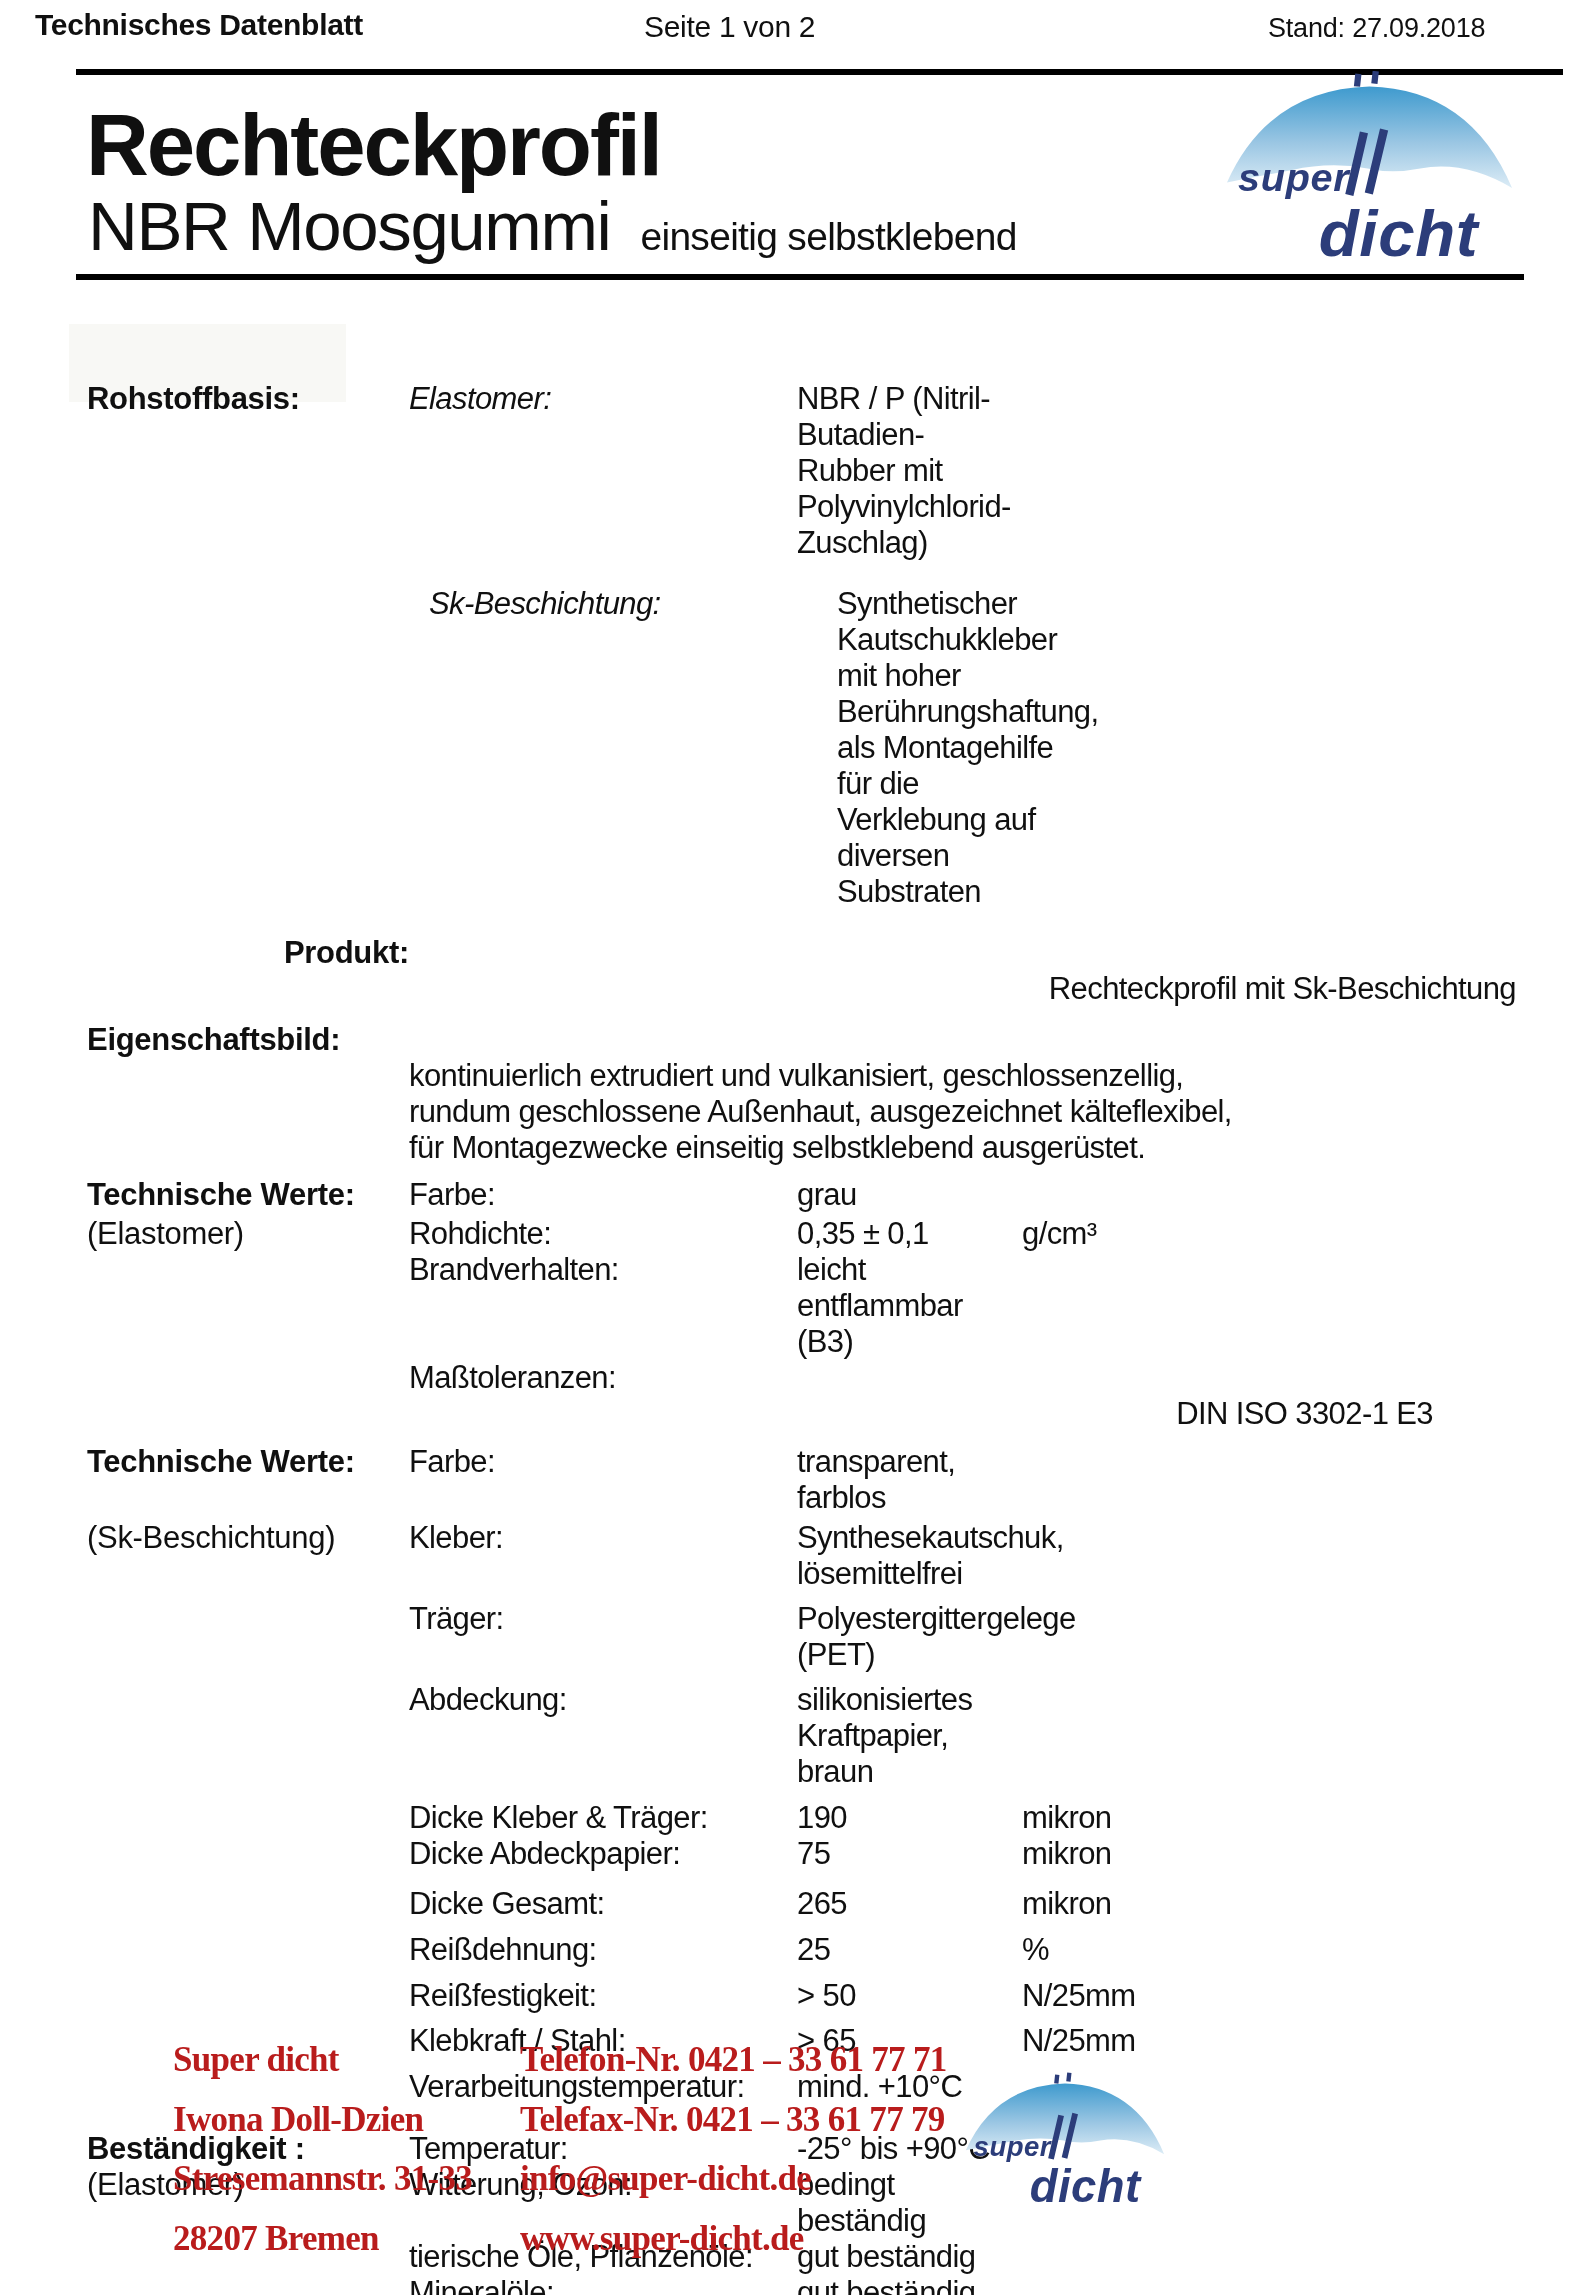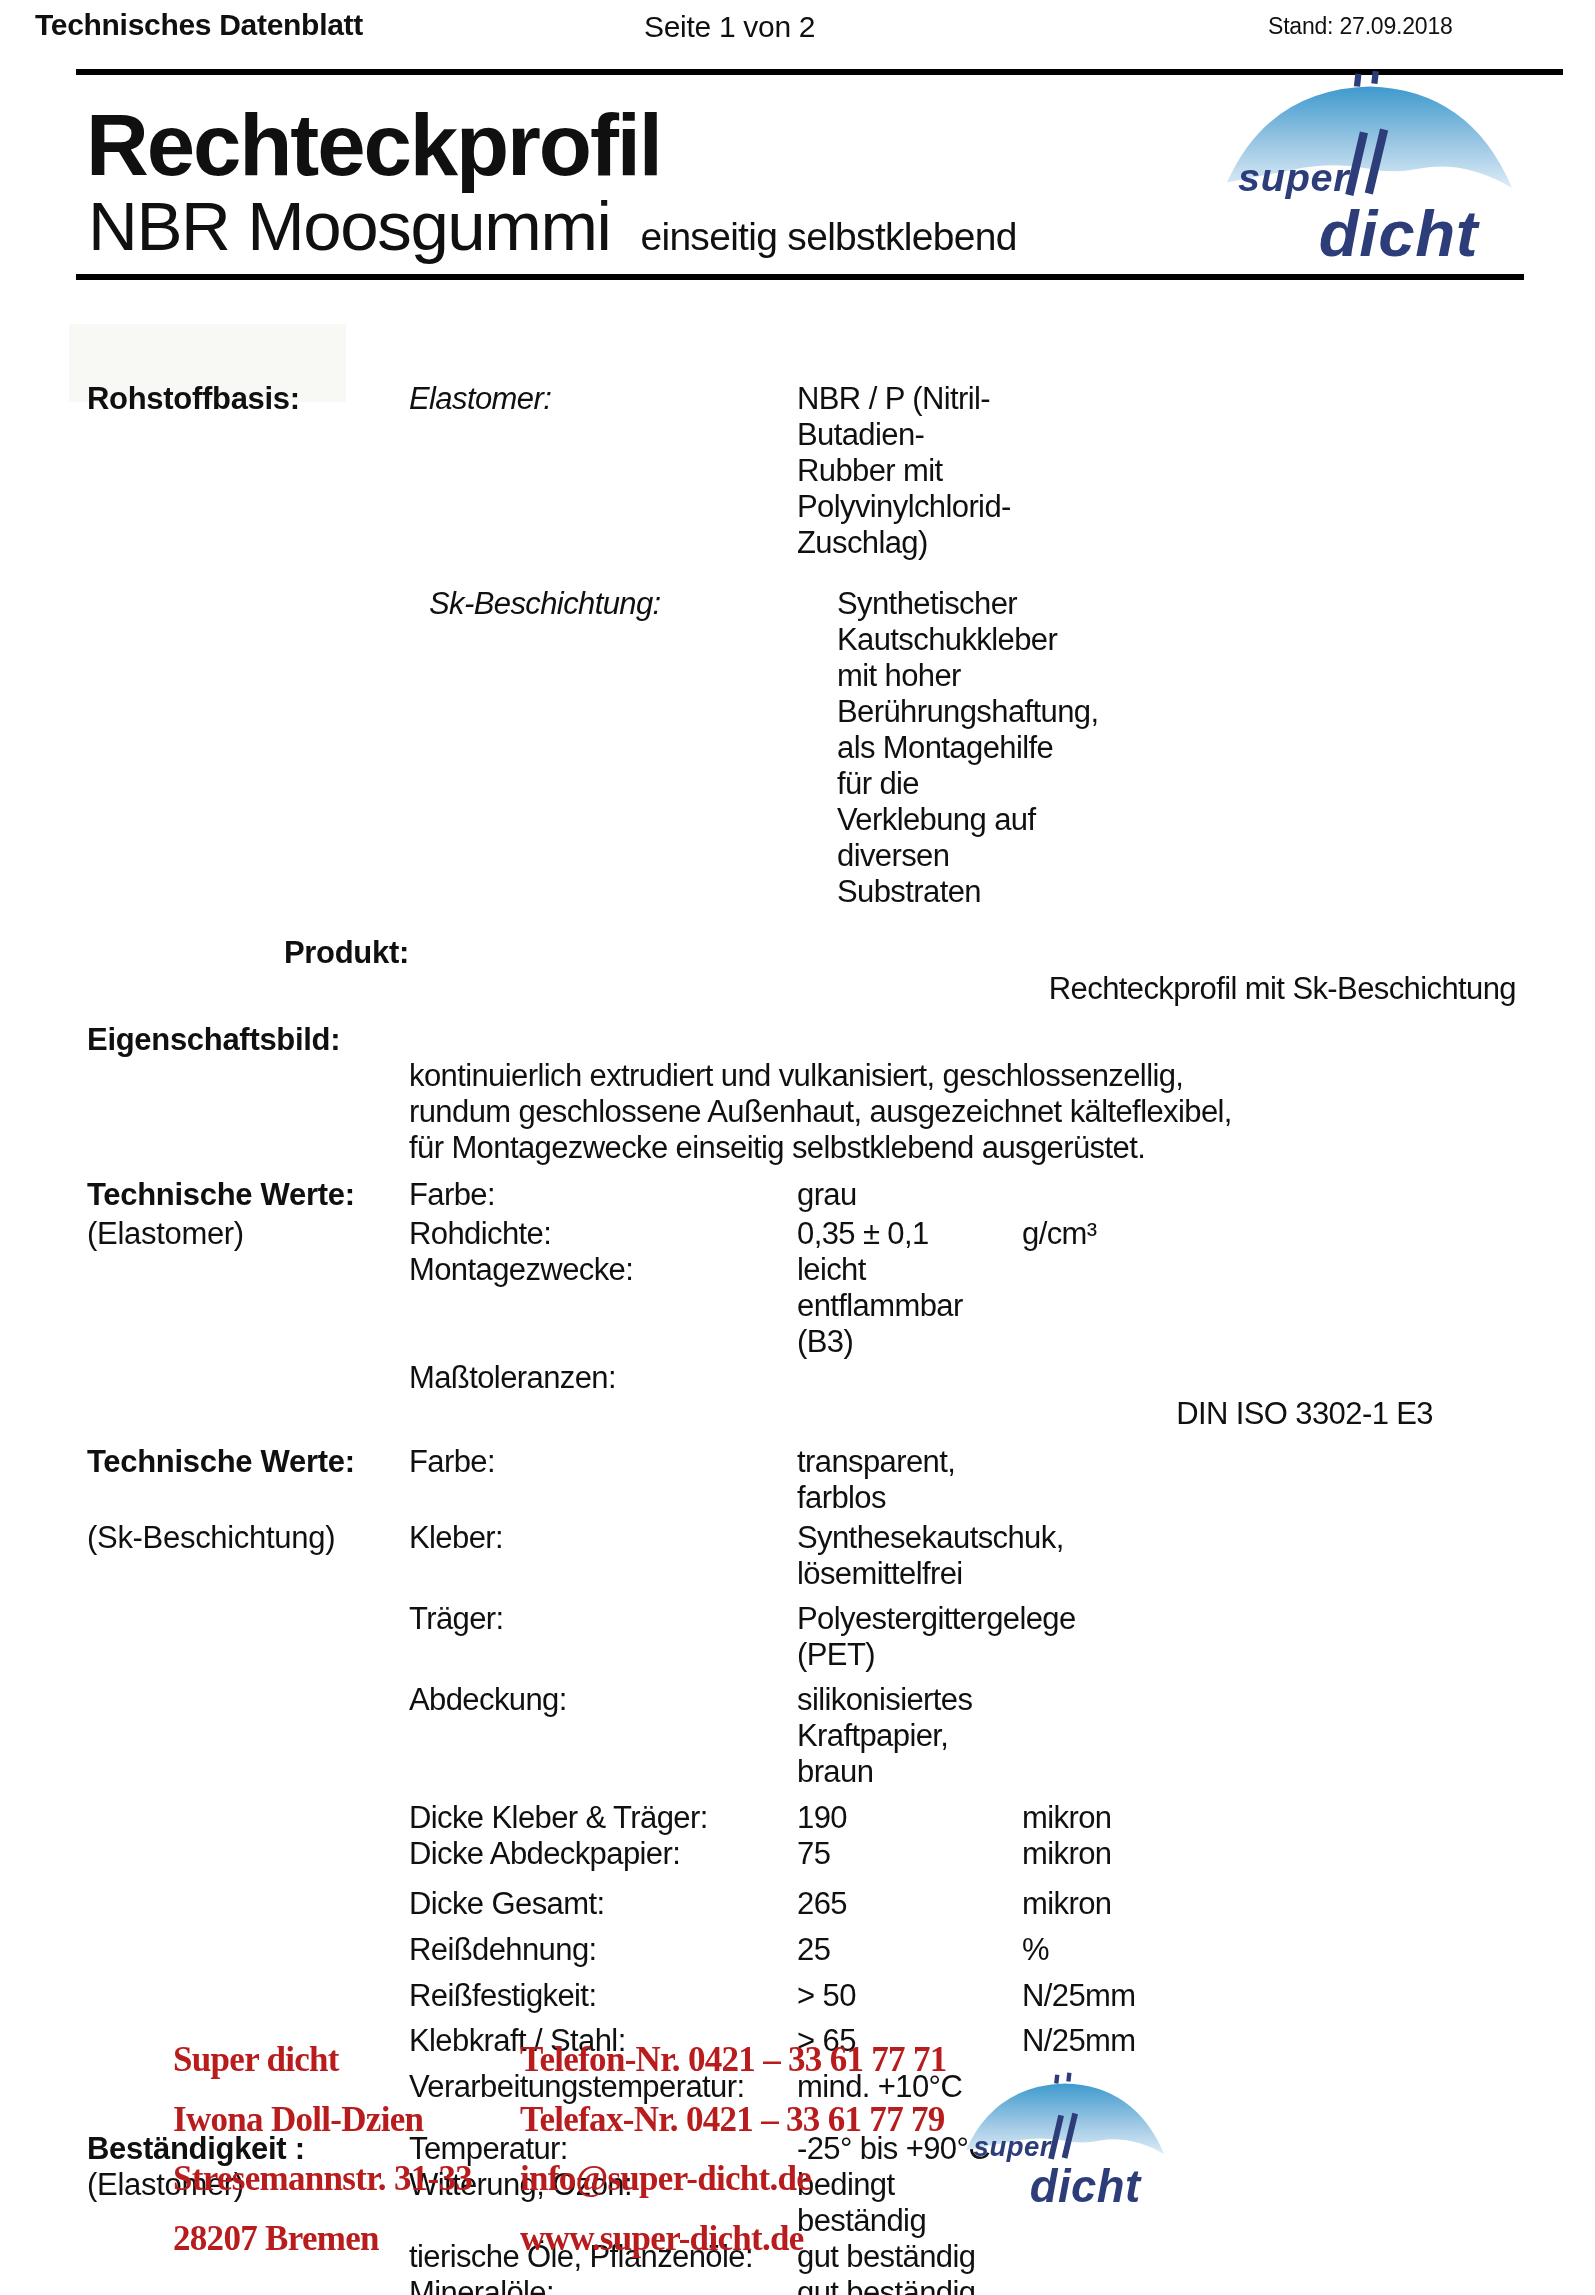--- a/index.html
+++ b/index.html
@@ -3,21 +3,21 @@
 <meta charset="utf-8">
 <style>
   html,body{margin:0;padding:0;background:#ffffff;}
   .page{
     position:relative;width:1596px;height:2295px;background:#ffffff;overflow:hidden;
     font-family:"Liberation Sans","DejaVu Sans",sans-serif;color:#101010;
   }
   
   .doc-type{position:absolute;left:35px;top:8.3px;font-size:30px;font-weight:700;letter-spacing:-0.3px;}
   .page-indicator{position:absolute;left:644px;top:9.7px;font-size:30px;letter-spacing:-0.3px;}
-  .revision-date{position:absolute;left:1268px;top:12.5px;font-size:23px;letter-spacing:-0.2px;}
+  .revision-date{position:absolute;left:1268px;top:12.5px;font-size:27px;letter-spacing:-0.2px;}
   .rule{position:absolute;background:#000;}
   .rule-top{left:76px;top:69px;width:1487px;height:6.2px;}
   .rule-title{left:76px;top:274px;width:1448px;height:5.5px;}
   
   .product-title{position:absolute;left:86px;top:101px;margin:0;font-size:87px;font-weight:700;letter-spacing:-2.1px;line-height:1;}
   .product-sub{position:absolute;left:88px;top:192px;display:flex;align-items:baseline;gap:30px;white-space:nowrap;justify-content:space-between;}
   .product-sub .main{font-size:69px;letter-spacing:-1.4px;line-height:1;}
   .product-sub .note{font-size:39px;letter-spacing:-0.7px;line-height:1;}
   
   .logo{position:absolute;}
@@ -137,21 +137,21 @@
           <div>Rohdichte:</div>
         </div>
         <div class="c3">
           <div>0,35 ± 0,1</div>
         </div>
         <div class="c4">g/cm³</div>
       </div>
       <div class="srow" style="margin-top: 0px;">
         <div class="c1"></div>
         <div class="c2">
-          <div>Montagezwecke:</div>
+          <div>Brandverhalten:</div>
         </div>
         <div class="c3">
           <div>leicht entflammbar (B3)</div>
         </div>
         <div class="c4"></div>
       </div>
       <div class="srow" style="margin-top: 0px;">
         <div class="c1"></div>
         <div class="c2">
           <div>Maßtoleranzen:</div>

